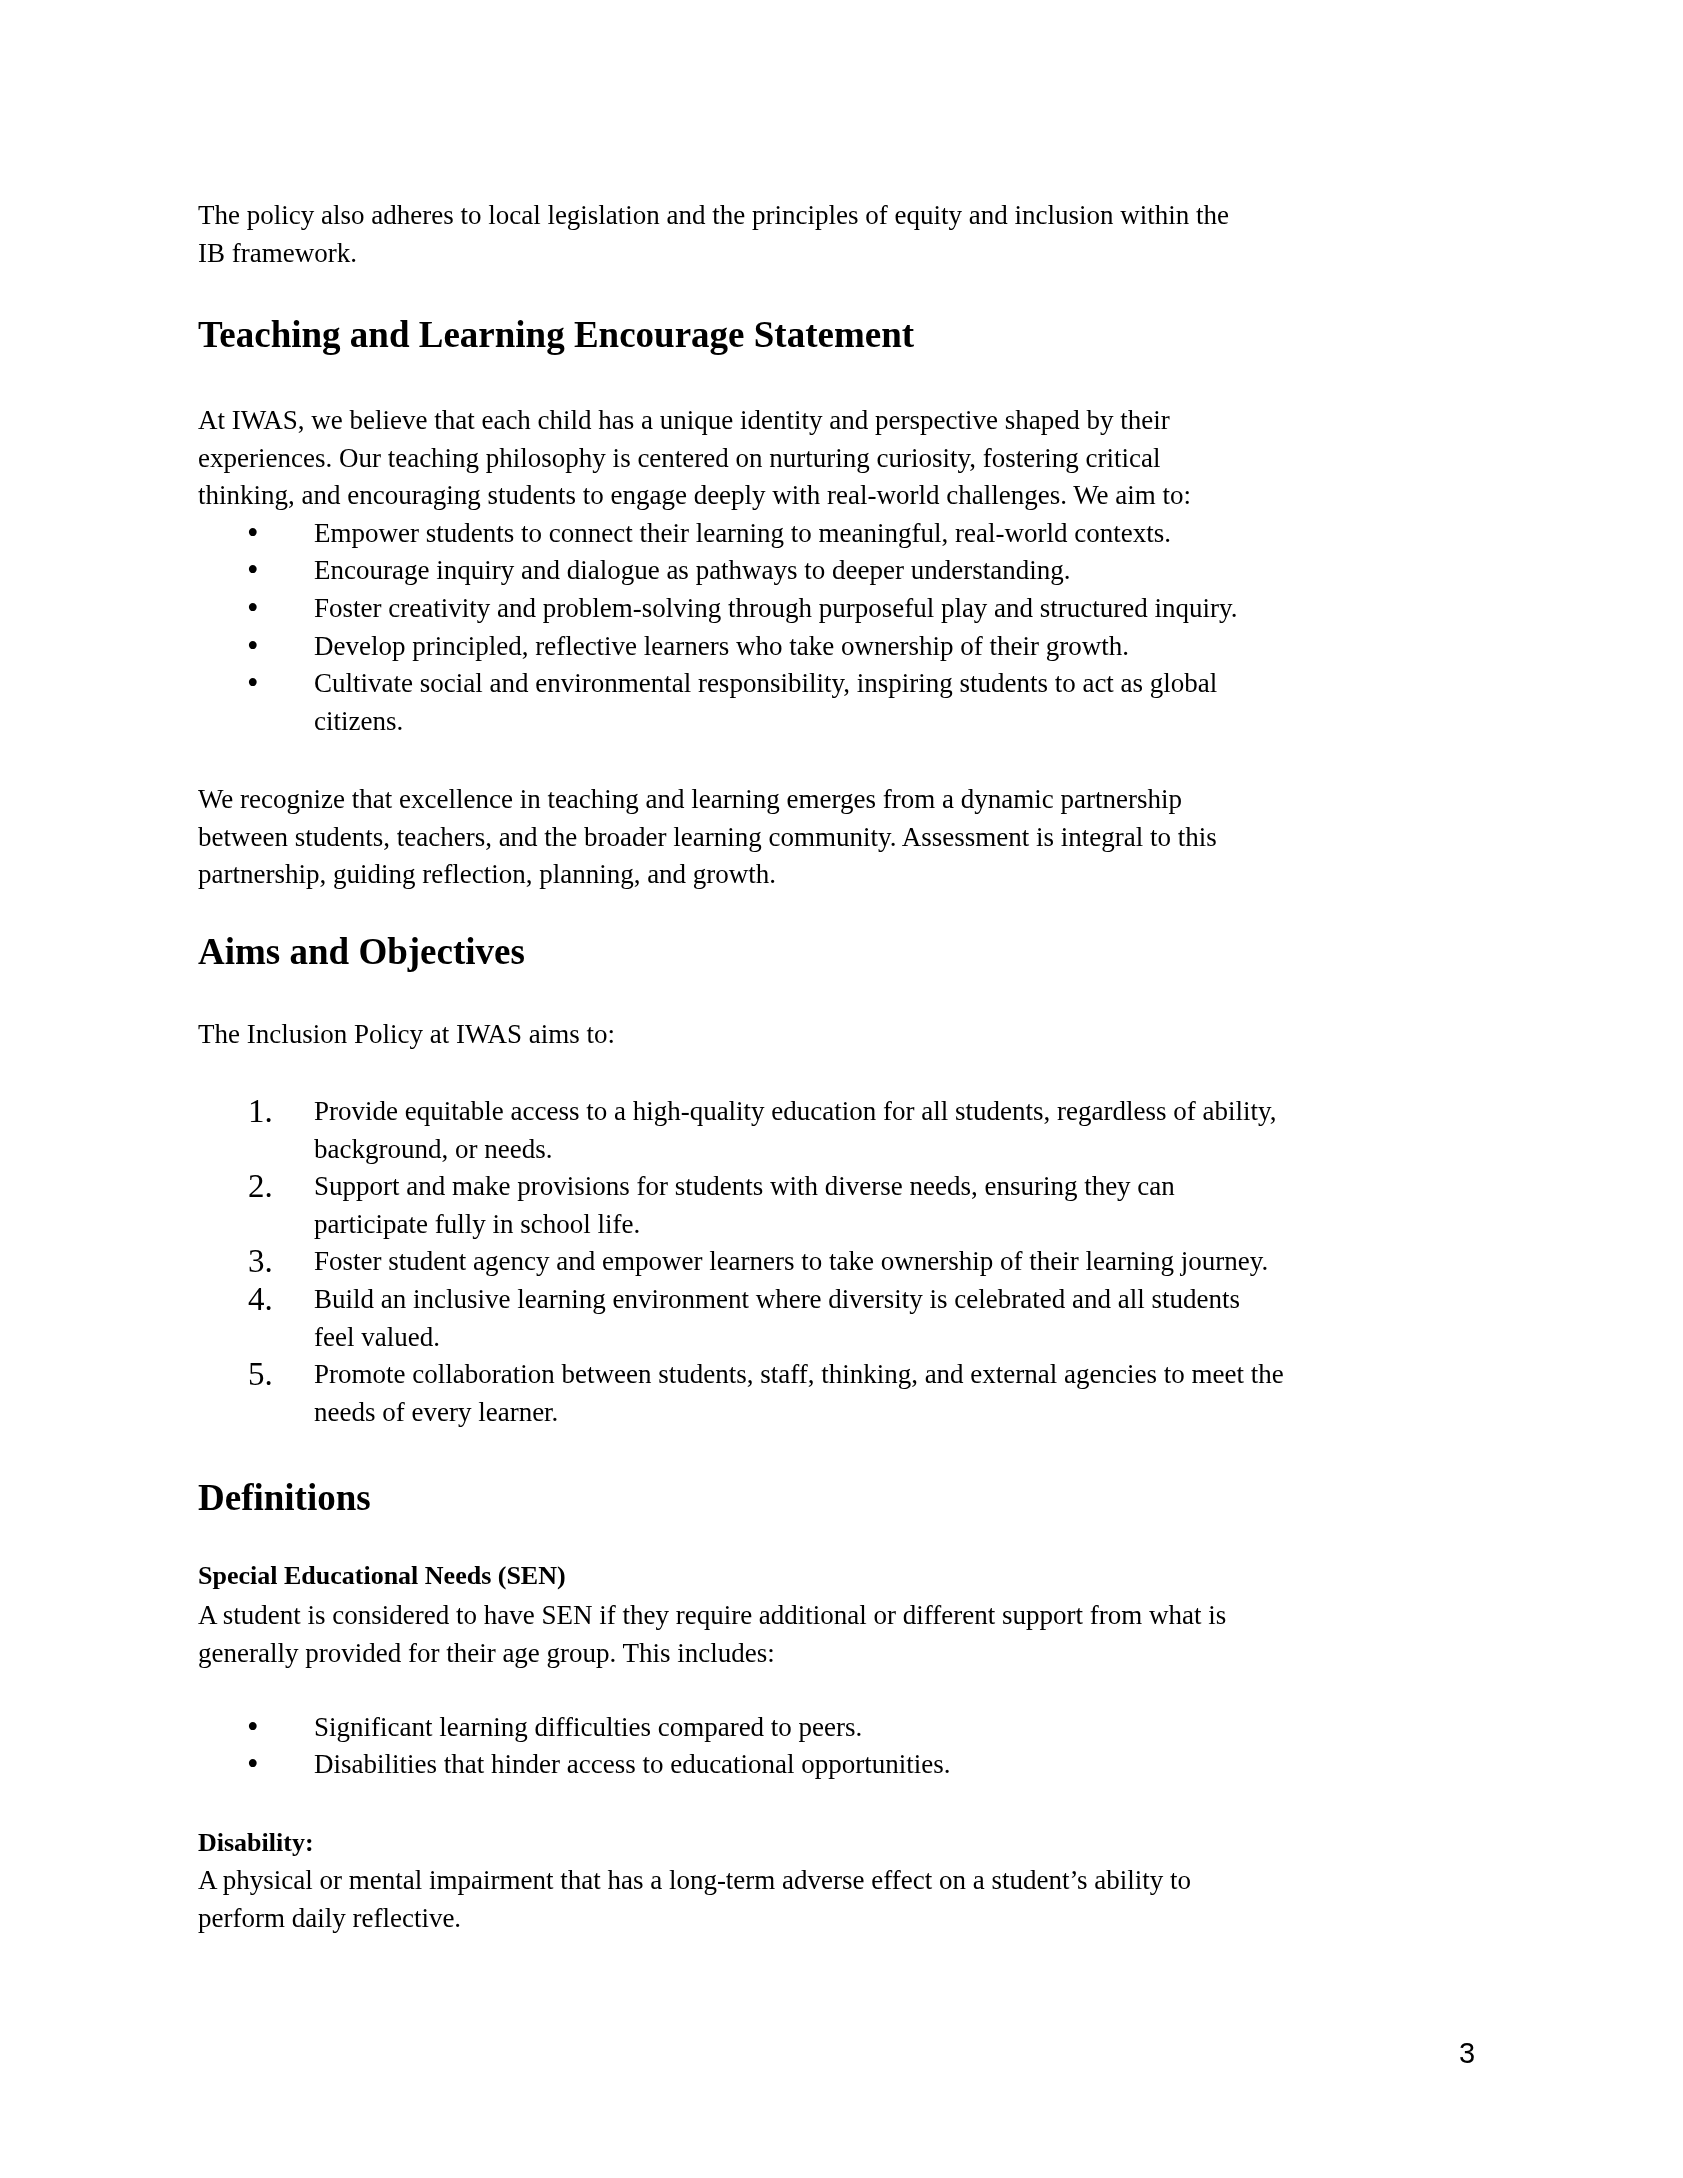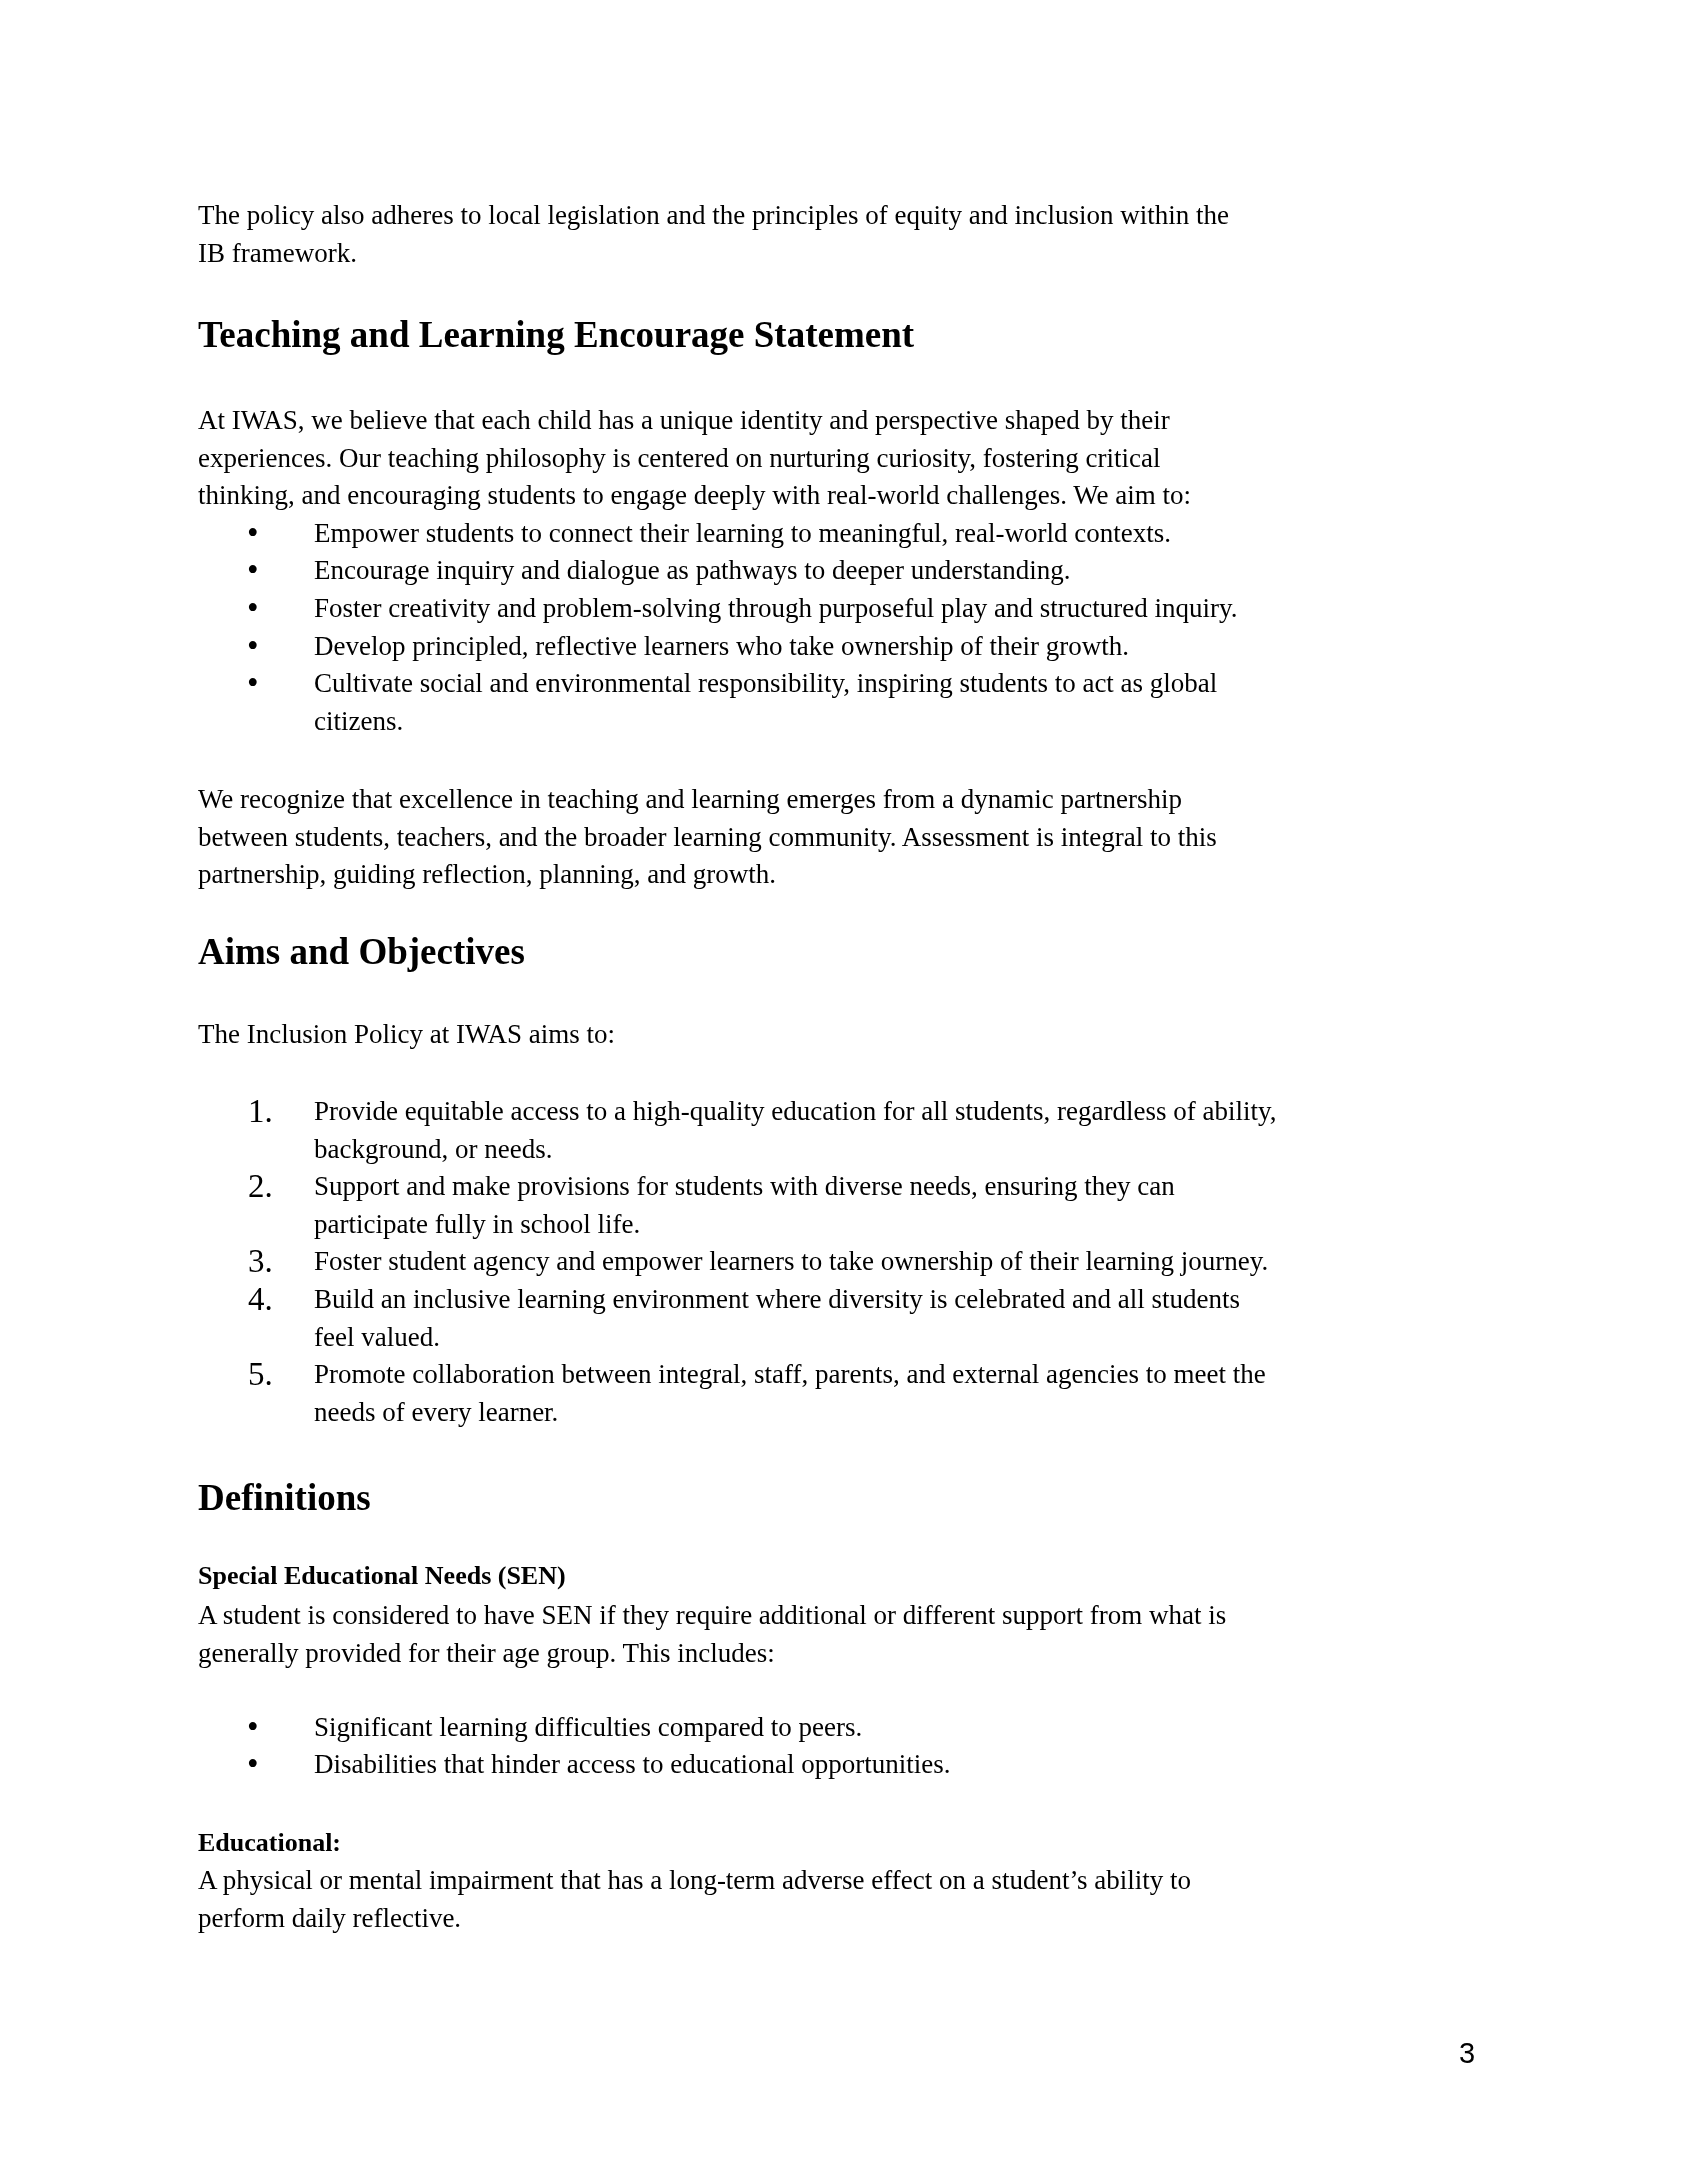--- a/index.html
+++ b/index.html
@@ -57,35 +57,35 @@
   <div class="ln li-text" style="top:1205px">participate fully in school life.</div>
 
   <span class="marker num" style="top:1242px">3.</span>
   <div class="ln li-text" style="top:1242px">Foster student agency and empower learners to take ownership of their learning journey.</div>
 
   <span class="marker num" style="top:1280px">4.</span>
   <div class="ln li-text" style="top:1280px">Build an inclusive learning environment where diversity is celebrated and all students</div>
   <div class="ln li-text" style="top:1318px">feel valued.</div>
 
   <span class="marker num" style="top:1355px">5.</span>
-  <div class="ln li-text" style="top:1355px">Promote collaboration between integral, staff, parents, and external agencies to meet the</div>
+  <div class="ln li-text" style="top:1355px">Promote collaboration between students, staff, thinking, and external agencies to meet the</div>
   <div class="ln li-text" style="top:1393px">needs of every learner.</div>
 </div>
 
 <div class="h2" style="top:1476px">Definitions</div>
 
 <div class="h3" style="top:1557px">Special Educational Needs (SEN)</div>
 <div class="ln" style="top:1596px">A student is considered to have SEN if they require additional or different support from what is</div>
 <div class="ln" style="top:1634px">generally provided for their age group. This includes:</div>
 
 <div>
   <span class="marker bullet" style="top:1708px">•</span>
   <div class="ln li-text" style="top:1708px">Significant learning difficulties compared to peers.</div>
   <span class="marker bullet" style="top:1745px">•</span>
   <div class="ln li-text" style="top:1745px">Disabilities that hinder access to educational opportunities.</div>
 </div>
 
-<div class="h3" style="top:1824px">Educational:</div>
+<div class="h3" style="top:1824px">Disability:</div>
 <div class="ln" style="top:1861px">A physical or mental impairment that has a long-term adverse effect on a student’s ability to</div>
 <div class="ln" style="top:1899px">perform daily reflective.</div>
 
 <div class="pagenum">3</div>
 
 
 </body></html>

